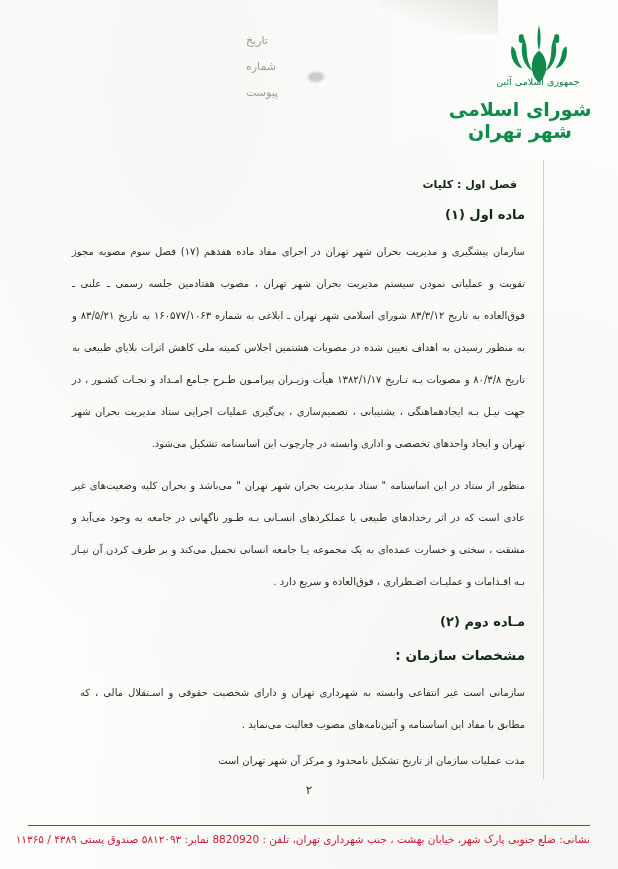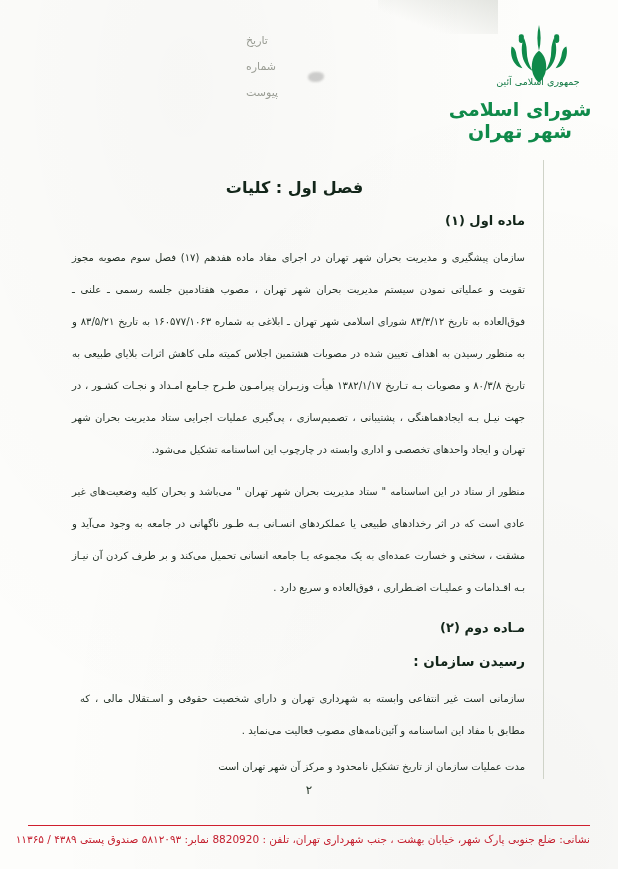--- a/index.html
+++ b/index.html
@@ -106,25 +106,25 @@
     position: absolute;
     top: 160px;
     right: 74px;
     left: 66px;
     bottom: 90px;
     border-right: 1px solid #cfd3c8;
     padding: 14px 18px 0 6px;
   }
 
   .sec-title {
-    font-size: 16px;
+    font-size: 11px;
     font-weight: bold;
     color: #13261a;
     margin: 10px 8px 16px 0;
-    text-align: center;
+    text-align: right;
   }
   .sec-title.first { margin-top: 4px; }
   .sub-title {
     font-size: 13px;
     font-weight: bold;
     color: #13261a;
     margin: 16px 0 14px 0;
   }
   .heading {
     font-size: 13.5px;
@@ -210,21 +210,21 @@
     <div class="sec-title first">فصل اول : کلیات</div>
 
     <div class="sub-title">ماده اول (۱)</div>
 
 
     <p class="para">سازمان پیشگیری و مدیریت بحران شهر تهران در اجرای مفاد ماده هفدهم (۱۷) فصل سوم مصوبه مجوز تقویت و عملیاتی نمودن سیستم مدیریت بحران شهر تهران ، مصوب هفتادمین جلسه رسمی ـ علنی ـ فوق‌العاده به تاریخ ۸۳/۳/۱۲ شورای اسلامی شهر تهران ـ ابلاغی به شماره ۱۶۰۵۷۷/۱۰۶۳ به تاریخ ۸۳/۵/۲۱ و به منظور رسیدن به اهداف تعیین شده در مصوبات هشتمین اجلاس کمیته ملی کاهش اثرات بلایای طبیعی به تاریخ ۸۰/۳/۸ و مصوبات بـه تـاریخ ۱۳۸۲/۱/۱۷ هیأت وزیـران پیرامـون طـرح جـامع امـداد و نجـات کشـور ، در جهت نیـل بـه ایجادهماهنگی ، پشتیبانی ، تصمیم‌سازی ، پی‌گیری عملیات اجرایی ستاد مدیریت بحران شهر تهران و ایجاد واحدهای تخصصی و اداری وابسته در چارچوب این اساسنامه تشکیل می‌شود.</p>
     <p class="para">منظور از ستاد در این اساسنامه " ستاد مدیریت بحران شهر تهران " می‌باشد و بحران کلیه وضعیت‌های غیر عادی است که در اثر رخدادهای طبیعی یا عملکردهای انسـانی بـه طـور ناگهانی در جامعه به وجود می‌آید و مشقت ، سختی و خسارت عمده‌ای به یک مجموعه یـا جامعه انسانی تحمیل می‌کند و بر طرف کردن آن نیـاز بـه اقـدامات و عملیـات اضـطراری ، فوق‌العاده و سریع دارد .</p>
 
     <div class="sub-title">مـاده دوم (۲)</div>
 
-    <div class="heading">رسیدن سازمان :</div>
+    <div class="heading">مشخصات سازمان :</div>
 
     <p class="para tight">سازمانی است غیر انتفاعی وابسته به شهرداری تهران و دارای شخصیت حقوقی و اسـتقلال مالی ، که مطابق با مفاد این اساسنامه و آئین‌نامه‌های مصوب فعالیت می‌نماید .</p>
     <p class="para">مدت عملیات سازمان از تاریخ تشکیل نامحدود و مرکز آن شهر تهران است</p>
 
   </div>
 
   <div class="page-number">۲</div>
 
   <div class="footer">
     <div class="line">نشانی: ضلع جنوبی پارک شهر، خیابان بهشت ، جنب شهرداری تهران، تلفن : 8820920  نمابر: ۵۸۱۲۰۹۳  صندوق پستی ۴۳۸۹ / ۱۱۳۶۵</div>

